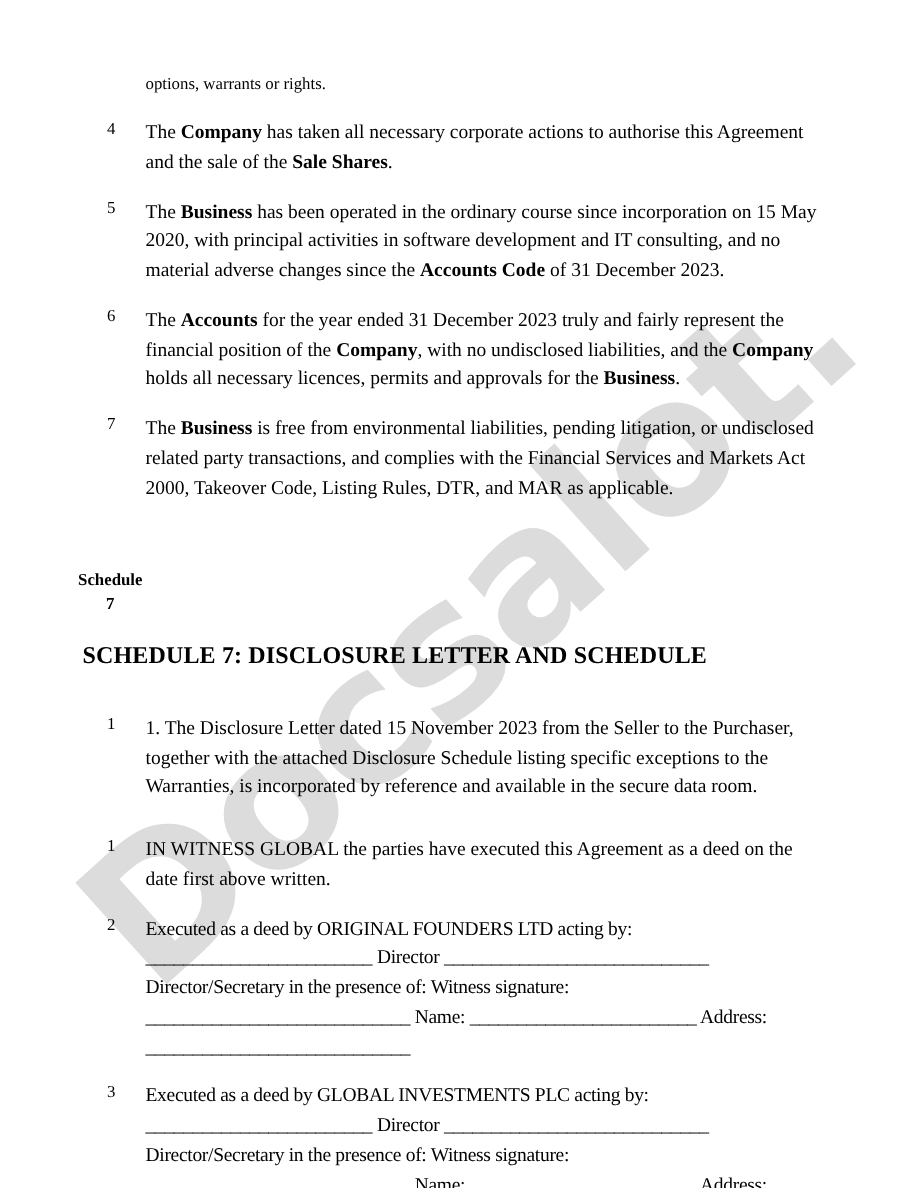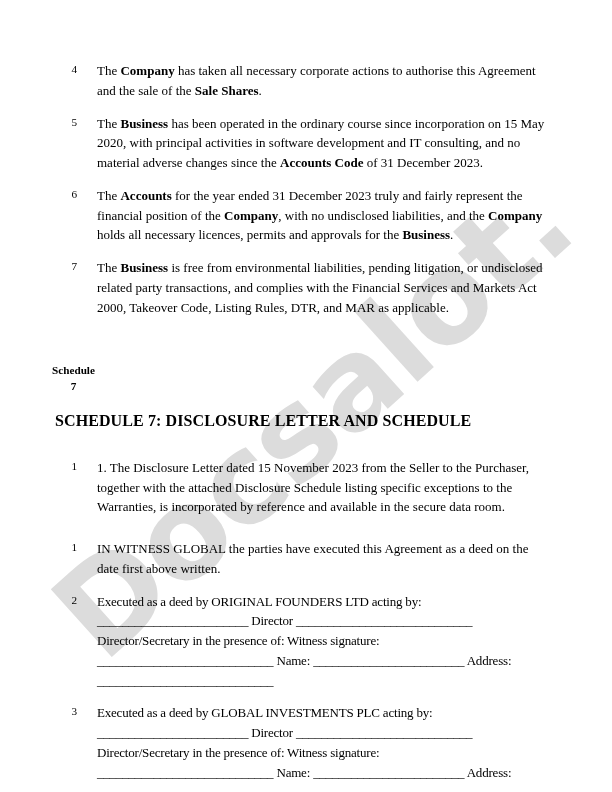--- a/index.html
+++ b/index.html
@@ -112,20 +112,21 @@
 <body>
 
 <div class="page">
 
   <div class="watermark">
     <div class="watermark-text">Docsalot.</div>
   </div>
 
   <div class="content">
 
+    <p class="cont-para">options, warrants or rights.</p>
 
     <div>
       <div class="row">
         <div class="num">4</div>
         <div class="body"><span>The </span><b>Company</b><span> has taken all necessary corporate actions to authorise this Agreement and the sale of the </span><b>Sale Shares</b><span>.</span></div>
       </div>
       <div class="row">
         <div class="num">5</div>
         <div class="body"><span>The </span><b>Business</b><span> has been operated in the ordinary course since incorporation on 15 May 2020, with principal activities in software development and IT consulting, and no material adverse changes since the </span><b>Accounts Code</b><span> of 31 December 2023.</span></div>
       </div>

